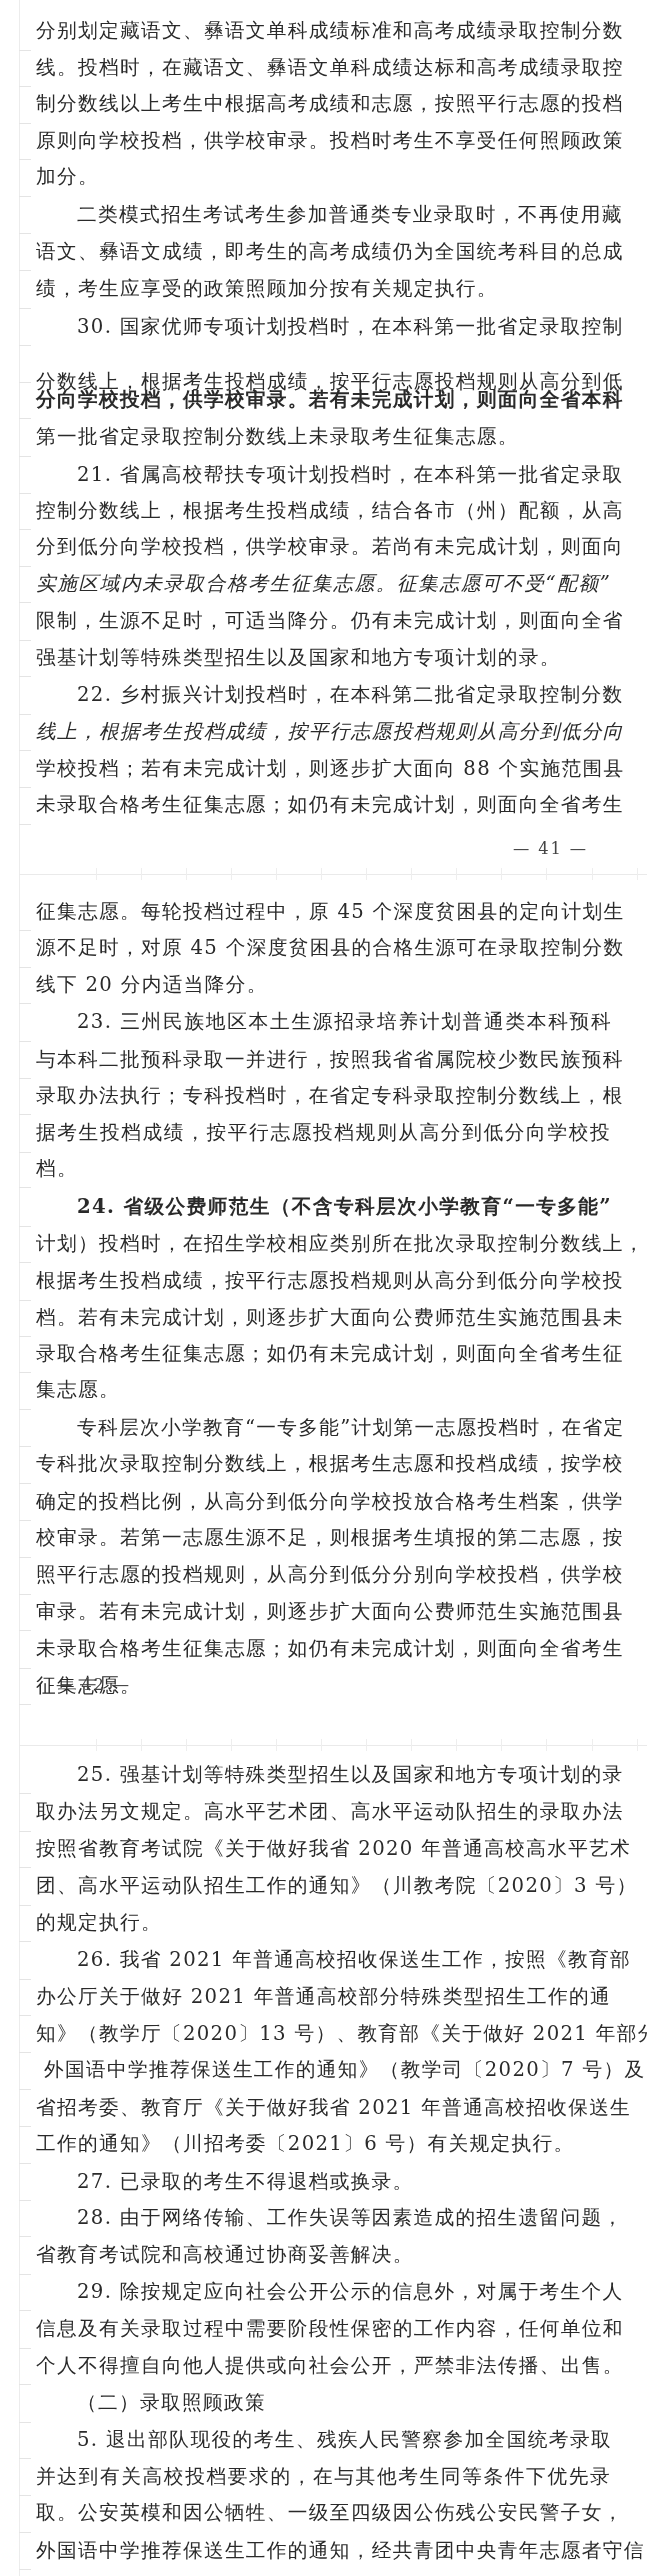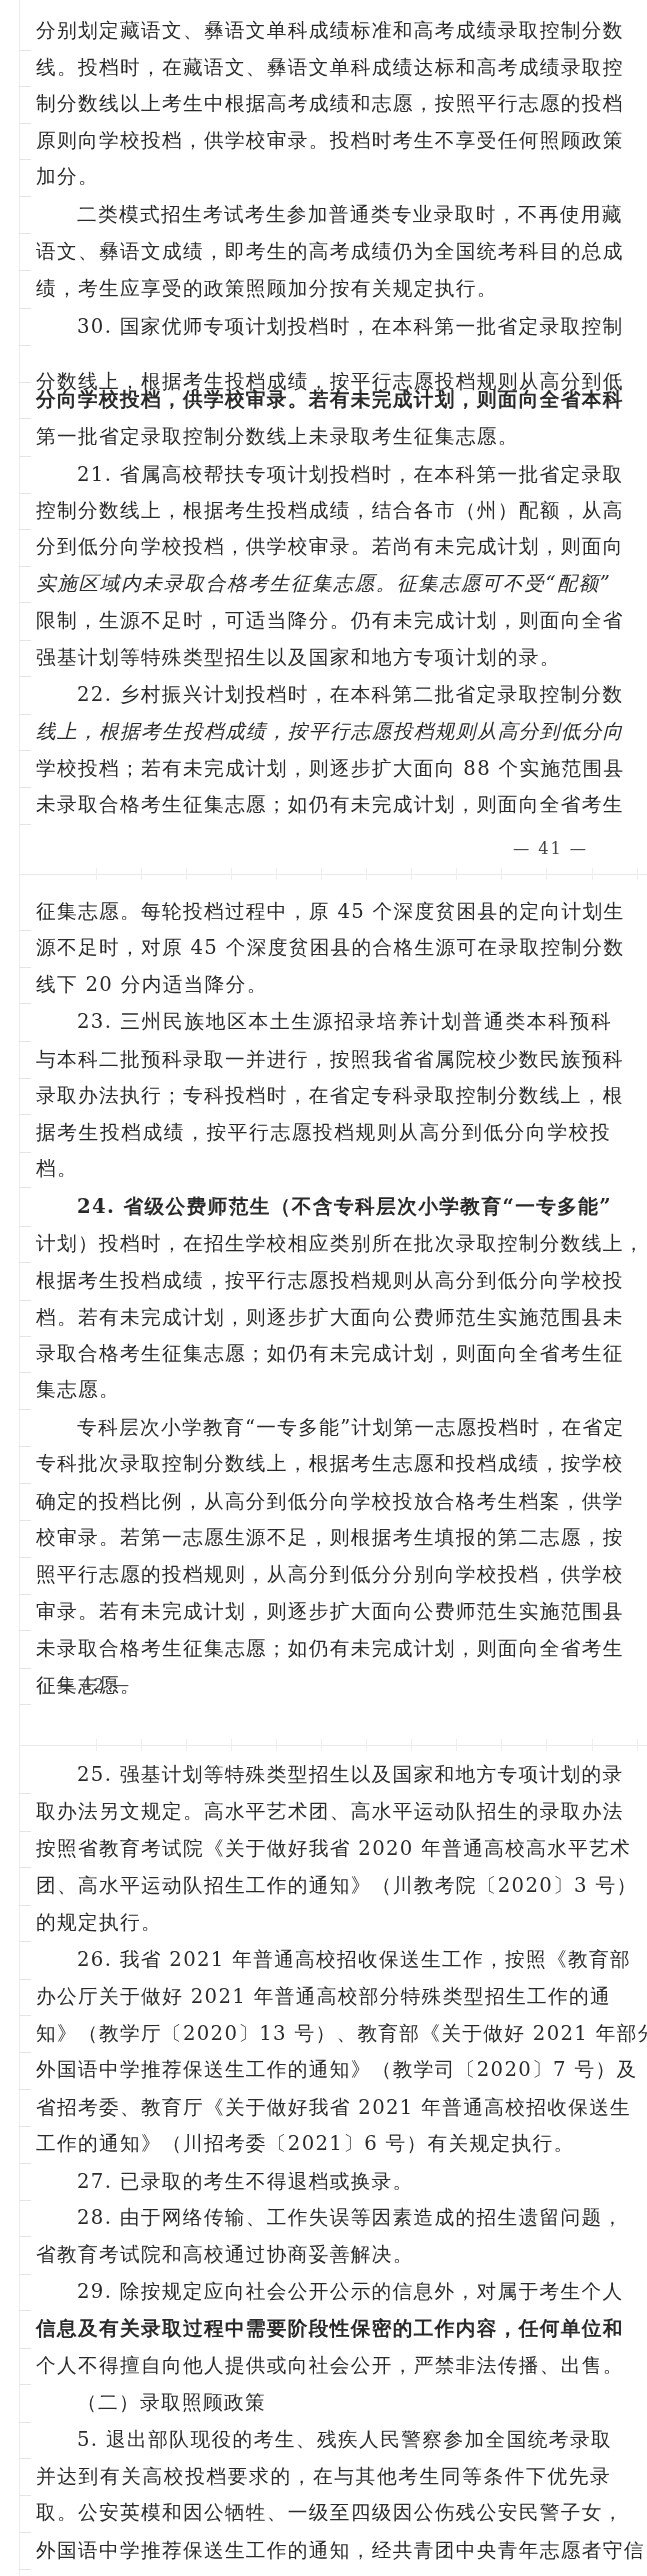--- a/index.html
+++ b/index.html
@@ -120,35 +120,35 @@
     <div class="line" style="top: 1868px;">团、高水平运动队招生工作的通知》（川教考院〔2020〕3 号）</div>
     <div class="tick" style="top: 1905px;"></div>
     <div class="line last" style="top: 1905px;">的规定执行。</div>
     <div class="tick" style="top: 1941px;"></div>
     <div class="line indent" style="top: 1942px;">26. 我省 2021 年普通高校招收保送生工作，按照《教育部</div>
     <div class="tick" style="top: 1979px;"></div>
     <div class="line" style="top: 1979px;">办公厅关于做好 2021 年普通高校部分特殊类型招生工作的通</div>
     <div class="tick" style="top: 2015px;"></div>
     <div class="line" style="top: 2016px;">知》（教学厅〔2020〕13 号）、教育部《关于做好 2021 年部分</div>
     <div class="tick" style="top: 2052px;"></div>
-    <div class="line" style="top: 2052px;">外国语中学推荐保送生工作的通知》（教学司〔2020〕7 号）及</div>
+    <div class="line" style="top: 2052px; margin-left: 8px;">外国语中学推荐保送生工作的通知》（教学司〔2020〕7 号）及</div>
     <div class="tick" style="top: 2089px;"></div>
     <div class="line" style="top: 2090px;">省招考委、教育厅《关于做好我省 2021 年普通高校招收保送生</div>
     <div class="tick" style="top: 2126px;"></div>
     <div class="line last" style="top: 2126px;">工作的通知》（川招考委〔2021〕6 号）有关规定执行。</div>
     <div class="tick" style="top: 2163px;"></div>
     <div class="line heading" style="top: 2164px;">27. 已录取的考生不得退档或换录。</div>
     <div class="tick" style="top: 2200px;"></div>
     <div class="line indent" style="top: 2200px;">28. 由于网络传输、工作失误等因素造成的招生遗留问题，</div>
     <div class="tick" style="top: 2236px;"></div>
     <div class="line last" style="top: 2237px;">省教育考试院和高校通过协商妥善解决。</div>
     <div class="tick" style="top: 2274px;"></div>
     <div class="line indent" style="top: 2274px;">29. 除按规定应向社会公开公示的信息外，对属于考生个人</div>
     <div class="tick" style="top: 2310px;"></div>
-    <div class="line" style="top: 2311px; font-weight: bold;">信息及有关录取过程中需要阶段性保密的工作内容，任何单位和</div>
+    <div class="line" style="top: 2311px;">信息及有关录取过程中需要阶段性保密的工作内容，任何单位和</div>
     <div class="tick" style="top: 2348px;"></div>
     <div class="line" style="top: 2348px;">个人不得擅自向他人提供或向社会公开，严禁非法传播、出售。</div>
     <div class="tick" style="top: 2384px;"></div>
     <div class="line heading" style="top: 2385px;">（二）录取照顾政策</div>
     <div class="tick" style="top: 2422px;"></div>
     <div class="line indent" style="top: 2422px;">5. 退出部队现役的考生、残疾人民警察参加全国统考录取</div>
     <div class="tick" style="top: 2458px;"></div>
     <div class="line" style="top: 2459px;">并达到有关高校投档要求的，在与其他考生同等条件下优先录</div>
     <div class="tick" style="top: 2495px;"></div>
     <div class="line" style="top: 2495px;">取。公安英模和因公牺牲、一级至四级因公伤残公安民警子女，</div>

